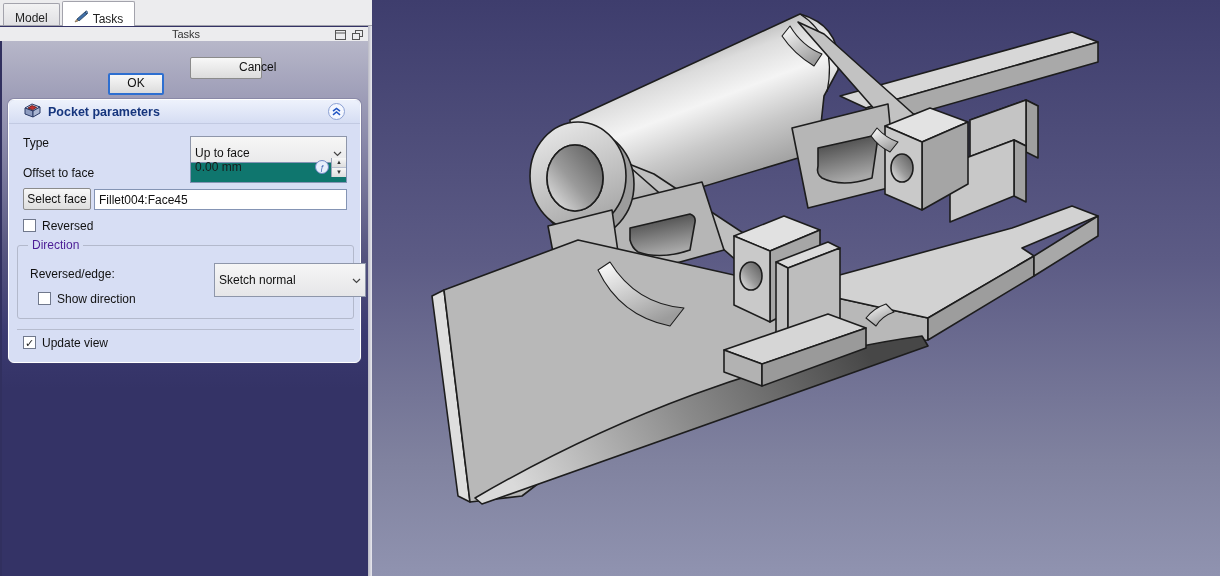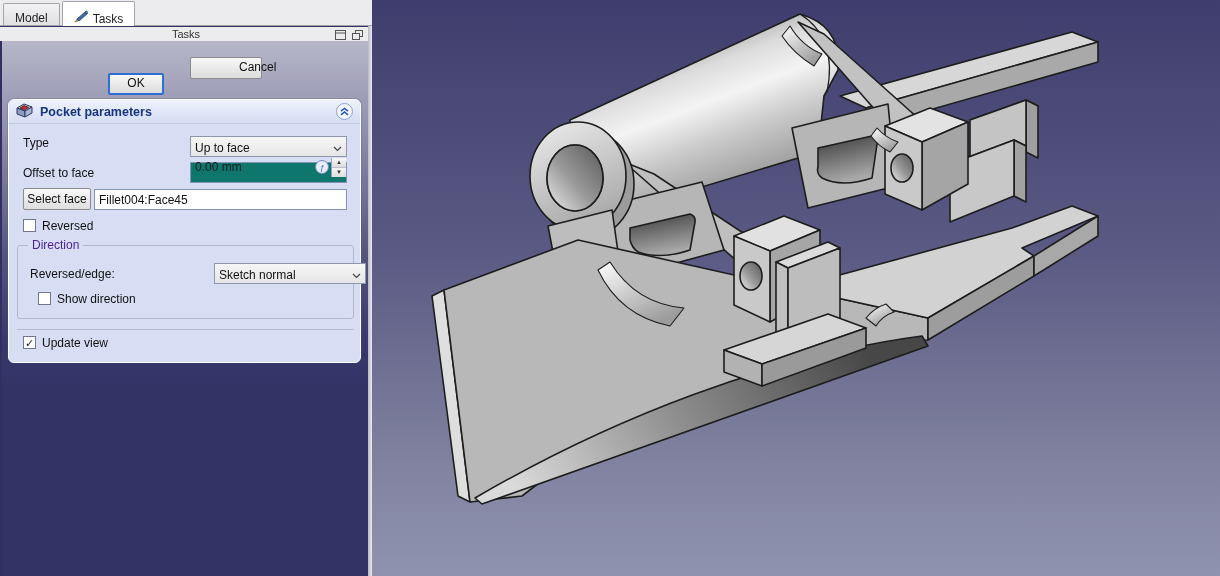--- a/index.html
+++ b/index.html
@@ -34,29 +34,29 @@
          line-height:19px; color:#111; cursor:default; }
   .btn-ok { left:106px; top:32px; width:56px; border:2px solid #2e6fd0; line-height:17px; }
   .btn-cancel { left:188px; top:16px; width:72px;padding-left:48px; }
 
   
   .taskbox { position:absolute; left:6px; top:58px; width:353px; height:264px;
              background:#d7def4; border:1px solid #ffffff; border-radius:6px;
              box-shadow:0 0 0 1px rgba(80,80,120,.25); }
   .taskbox-header { position:absolute; left:0; top:0; right:0; height:24px;
                     background:linear-gradient(#eef2fc,#d5ddf3); border-bottom:1px solid #c2cae2;
-                    border-radius:6px 6px 0 0; display:flex; align-items:center; gap:7px; padding:0 7px; }
+                    border-radius:6px 6px 0 0; display:flex; align-items:center; gap:7px; padding:0 15px; }
   .taskbox-title { font-weight:bold; font-size:12.5px; color:#16357d; }
   .collapse-btn { margin-left:auto; width:17px; height:17px; border-radius:50%;
                   background:#f4f7ff; border:1px solid #8ba0d3; display:flex; align-items:center; justify-content:center; }
 
   .lbl { position:absolute; color:#111; }
 
   .combo { position:absolute; height:21px; background:linear-gradient(#f6f6f6,#e6e6e8);
-           border:1px solid #8e96aa; display:flex; padding:4px 4px; color:#111; }
+           border:1px solid #8e96aa; display:flex; align-items:center; padding:16px 4px; color:#111; }
   .combo .arrow { margin-left:auto; }
 
   .field { position:absolute; height:21px; background:#ffffff; border:1px solid #8494b4;
            display:flex; align-items:center; padding:0 4px; color:#111;text-align:right; }
 
   .spin-wrap { position:absolute; height:21px; background:#0f766e; border:1px solid #8494b4;
                display:flex; align-items:center; padding:0 0 11px 4px; }
   .spin-value { flex:1; }
   .expr-btn { width:14px; height:14px; border-radius:50%; border:1px solid #6f87c4; background:#e7eefb;
               font-size:8px; color:#3a5fae; display:flex; align-items:center; justify-content:center; margin-right:2px; font-style:italic; }

